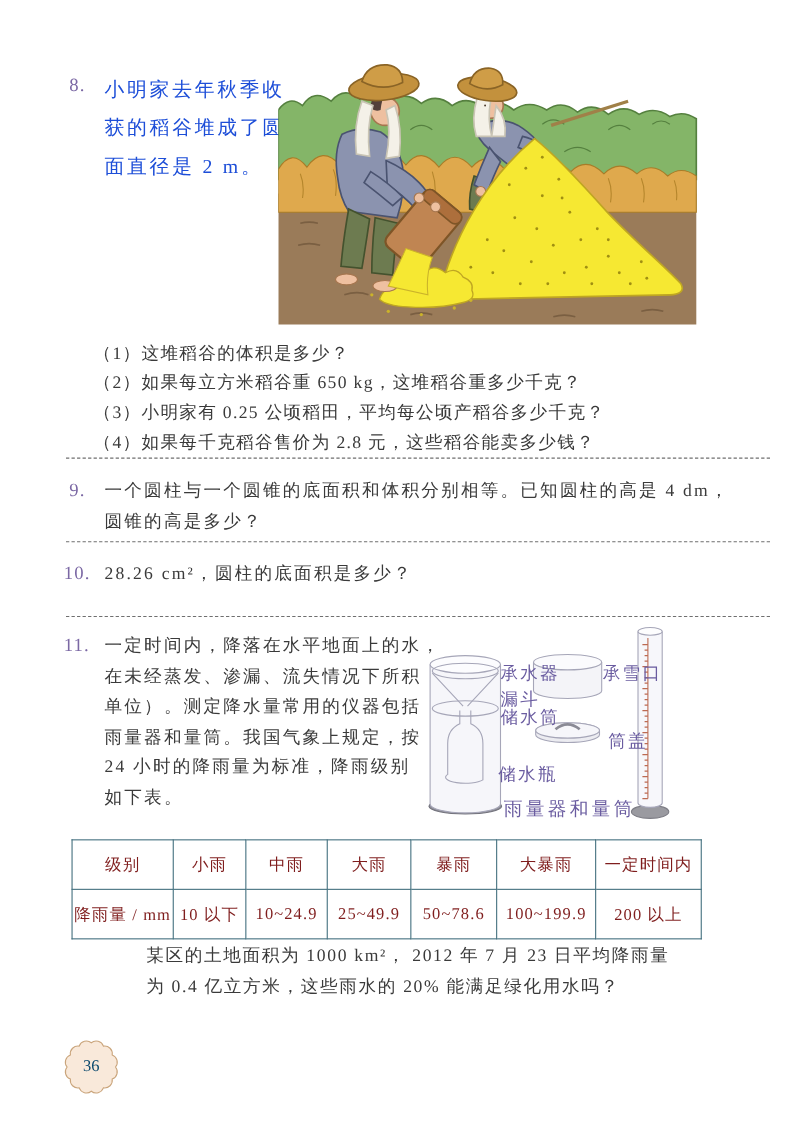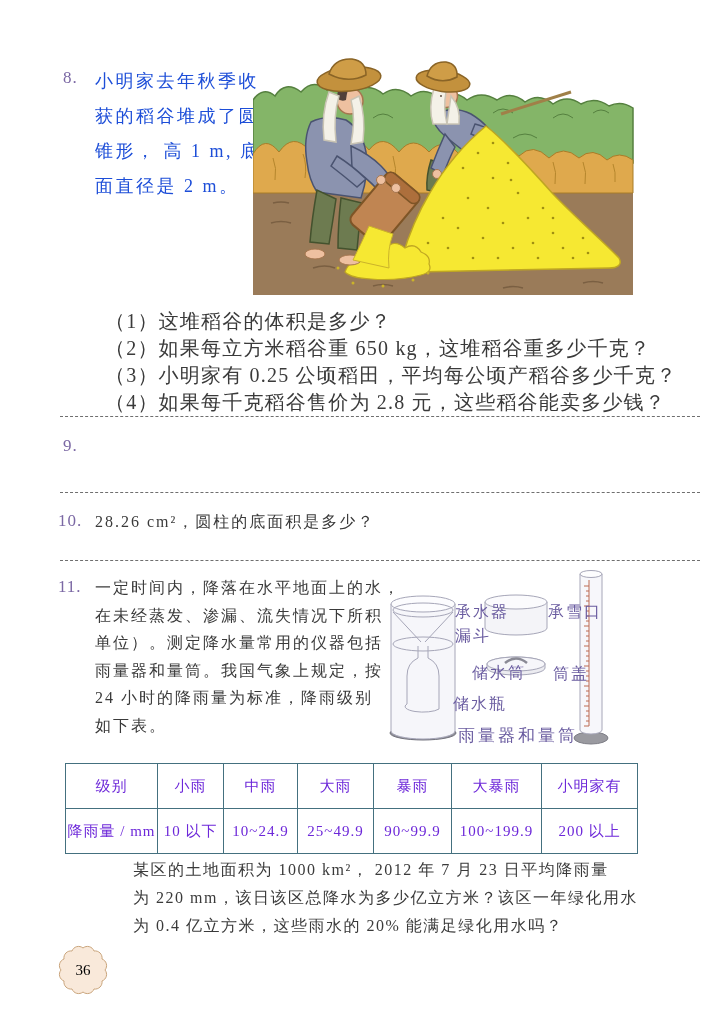--- a/index.html
+++ b/index.html
@@ -2,42 +2,41 @@
 <html><head>
 <meta charset="utf-8">
 <style>
   html,body{margin:0;padding:0;background:#fff;}
   .page{position:relative;width:724px;height:1024px;background:#ffffff;overflow:hidden;
         font-family:"Liberation Serif","DejaVu Serif",serif;color:#333;}
   .abs{position:absolute;}
   .pnum{color:#7b68a4;font-size:17px;letter-spacing:1px;}
   .line{white-space:nowrap;}
   .p8-lines{font-size:18px;line-height:35px;letter-spacing:2.5px;color:#1d4ed8;}
-  .subq{font-size:20px;line-height:27px;letter-spacing:1.2px;color:#3a3a3a;margin-left:20px;}
+  .subq{font-size:16px;line-height:27px;letter-spacing:1.2px;color:#3a3a3a;}
   .body-lines{font-size:16px;line-height:28px;letter-spacing:2px;color:#3a3a3a;}
   .p11-lines{font-size:16px;line-height:27.5px;letter-spacing:2px;color:#3a3a3a;}
   .dash{border-top:1px dashed #6f6f6f;height:0;}
-  .rain-table{border-collapse:collapse;table-layout:fixed;background:#fff;font-size:15px;color:#6d28d9;}
+  .rain-table{border-collapse:collapse;table-layout:fixed;background:#fff;font-size:15px;color:#7f1d1d;}
   .rain-table td{border:1px solid #44707f;text-align:center;vertical-align:middle;
         height:42px;letter-spacing:1px;white-space:nowrap;overflow:hidden;}
   .diagram-label{position:absolute;font-size:16px;color:#6a5ca0;letter-spacing:2px;white-space:nowrap;text-align:right;}
   .diagram-caption{position:absolute;font-size:17px;color:#6a5ca0;letter-spacing:3px;white-space:nowrap;}
   .badge-num{position:absolute;left:0;top:0;width:52px;height:52px;display:flex;
-        align-items:center;justify-content:center;font-size:15px;color:#000000;}
+        align-items:center;justify-content:center;font-size:15px;color:#0c4a6e;}
 </style>
 </head>
 <body>
 
 <div class="page">
 
   <span class="abs pnum" style="left:63px;top:68px;">8.</span>
   <div class="abs p8-lines" style="left:95px;top:64px;">
     <div class="line">小明家去年秋季收</div>
     <div class="line">获的稻谷堆成了圆</div>
-    <div class="line">锥形， 高 1 m, 底</div>
     <div class="line">面直径是 2 m。</div>
   </div>
 
   <svg class="abs" style="left:253px;top:58px;" width="436" height="244" viewBox="0 0 436 244">
 
     <path d="M0,105 L0,42 Q10,28 22,38 Q32,22 48,34 Q60,20 74,32 Q88,22 102,34 Q116,24 130,36 Q144,26 158,38 Q172,28 186,40 Q200,30 214,42 Q228,32 244,42 Q258,32 272,44 Q286,34 300,46 Q314,36 328,46 Q342,38 356,48 Q368,42 380,50 L380,105 Z" fill="#84b568" stroke="#55803f" stroke-width="1.5"></path>
     <path d="M240,55 q10,-8 20,0 M300,60 q10,-8 20,0 M340,55 q8,-6 16,0 M260,80 q12,-8 24,0 M120,60 q10,-8 20,0" fill="none" stroke="#55803f" stroke-width="1"></path>
 
     <rect x="0" y="118" width="380" height="119" fill="#9a7b59"></rect>
     <path d="M18,165 q10,-3 20,0 M60,210 q12,-4 22,0 M120,228 q10,-3 20,0 M330,225 q10,-3 20,0 M20,145 q8,-2 16,0 M250,230 q10,-3 20,0" fill="none" stroke="#7a5f42" stroke-width="1.5"></path>
@@ -132,20 +131,24 @@
   <div class="abs subq" style="left:85px;top:308px;">
     <div class="line">（1）这堆稻谷的体积是多少？</div>
     <div class="line">（2）如果每立方米稻谷重 650 kg，这堆稻谷重多少千克？</div>
     <div class="line">（3）小明家有 0.25 公顷稻田，平均每公顷产稻谷多少千克？</div>
     <div class="line">（4）如果每千克稻谷售价为 2.8 元，这些稻谷能卖多少钱？</div>
   </div>
 
   <div class="abs dash" style="left:60px;top:416px;width:640px;"></div>
 
   <span class="abs pnum" style="left:63px;top:436px;">9.</span>
+  <div class="abs body-lines" style="left:95px;top:433px;">
+    <div class="line">一个圆柱与一个圆锥的底面积和体积分别相等。已知圆柱的高是 4 dm，</div>
+    <div class="line">圆锥的高是多少？</div>
+  </div>
 
   <div class="abs dash" style="left:60px;top:492px;width:640px;"></div>
 
   <span class="abs pnum" style="left:58px;top:511px;">10.</span>
   <div class="abs body-lines" style="left:95px;top:508px;">
     <div class="line">28.26 cm²，圆柱的底面积是多少？</div>
   </div>
 
   <div class="abs dash" style="left:60px;top:560px;width:640px;"></div>
 
@@ -188,21 +191,21 @@
         <path d="M197,8 L197,164 A11,4 0 0 0 219,164 L219,8"></path>
         <ellipse cx="208" cy="8" rx="11" ry="3.5" fill="#fdfdfe"></ellipse>
       </g>
       <g stroke="#bc6a52" stroke-width="1">
         <line x1="206" y1="14" x2="206" y2="160"></line>
         <path d="M201 20h5M203 25h3M203 30h3M203 35h3M201 40h5M203 45h3M203 50h3M203 55h3M201 60h5M203 65h3M203 70h3M203 75h3M201 80h5M203 85h3M203 90h3M203 95h3M201 100h5M203 105h3M203 110h3M203 115h3M201 120h5M203 125h3M203 130h3M203 135h3M201 140h5M203 145h3M203 150h3M203 155h3M201 160h5" fill="none"></path>
       </g>
     </svg>
     <span class="diagram-label" style="left:72px;top:36px;">承水器</span>
     <span class="diagram-label" style="left:72px;top:60px;">漏斗</span>
-    <span class="diagram-label" style="left:72px;top:97px;margin-left:17px;">储水筒</span>
+    <span class="diagram-label" style="left:72px;top:76px;">储水筒</span>
     <span class="diagram-label" style="left:70px;top:128px;">储水瓶</span>
     <span class="diagram-label" style="left:165px;top:36px;">承雪口</span>
     <span class="diagram-label" style="left:170px;top:98px;">筒盖</span>
     <span class="diagram-caption" style="left:75px;top:158px;">雨量器和量筒</span>
   </div>
 
   <table class="abs rain-table" style="left:65px;top:763px;width:572px;">
     <colgroup>
       <col style="width:92px">
         <col style="width:66px">
@@ -213,37 +216,36 @@
         <col style="width:96px">
     </colgroup>
     <tbody>
       <tr>
         <td>级别</td>
         <td>小雨</td>
         <td>中雨</td>
         <td>大雨</td>
         <td>暴雨</td>
         <td>大暴雨</td>
-        <td>小明家有</td>
+        <td>一定时间内</td>
       </tr>
       <tr>
         <td>降雨量 / mm</td>
         <td>10 以下</td>
         <td>10~24.9</td>
         <td>25~49.9</td>
-        <td>90~99.9</td>
+        <td>50~78.6</td>
         <td>100~199.9</td>
         <td>200 以上</td>
       </tr>
     </tbody>
   </table>
 
   <div class="abs body-lines" style="left:95px;top:856px;letter-spacing:1.5px;margin-left:38px;">
     <div class="line">某区的土地面积为 1000 km²， 2012 年 7 月 23 日平均降雨量</div>
-    <div class="line">为 220 mm，该日该区总降水为多少亿立方米？该区一年绿化用水</div>
     <div class="line">为 0.4 亿立方米，这些雨水的 20% 能满足绿化用水吗？</div>
   </div>
 
   <div class="abs" style="left:57px;top:944px;width:52px;height:52px;">
     <svg width="52" height="52" viewBox="0 0 52 52">
       <path d="M48,26 A7 7 0 0 1 45,37 A7 7 0 0 1 37,45 A7 7 0 0 1 26,48 A7 7 0 0 1 15,45 A7 7 0 0 1 7,37 A7 7 0 0 1 4,26 A7 7 0 0 1 7,15 A7 7 0 0 1 15,7 A7 7 0 0 1 26,4 A7 7 0 0 1 37,7 A7 7 0 0 1 45,15 A7 7 0 0 1 48,26 Z" fill="#f9e9da" stroke="#caa57c" stroke-width="1"></path>
     </svg>
     <span class="badge-num">36</span>
   </div>
 

